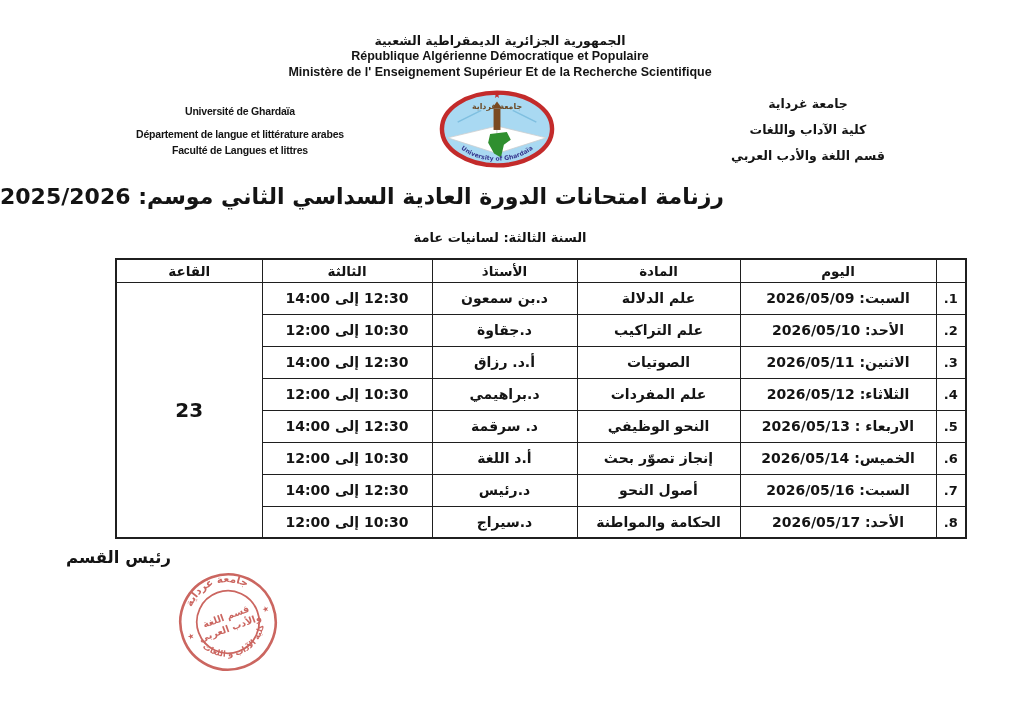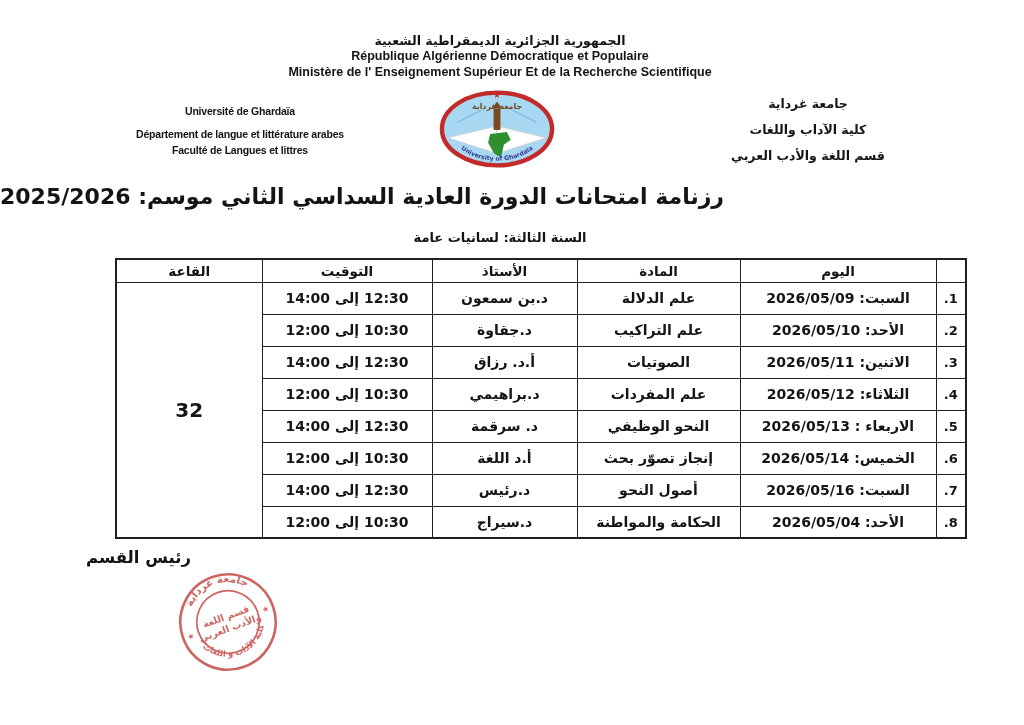--- a/index.html
+++ b/index.html
@@ -41,21 +41,21 @@
   .doc-table th,.doc-table td{
     border:1.5px solid #1f1f1f;text-align:center;vertical-align:middle;
     font-weight:bold;padding:0;overflow:hidden;margin-left:48px;
   }
   .doc-table thead tr{height:23px;}
   .doc-table thead th{font-size:13.5px;}
   .doc-table tbody tr{height:32px;font-size:14px;}
   .td-room{font-size:20px;}
   .td-num{font-size:13px;}
   
-  .signature{display:inline-block;margin:9px 0 0 86px;font-size:16.5px;direction:rtl;}
+  .signature{display:inline-block;margin:9px 0 0 66px;font-size:16.5px;direction:rtl;}
   .stamp{
     position:absolute;left:176px;top:570px;width:104px;height:104px;
     transform:rotate(-20deg);opacity:0.82;
   }
 </style>
 </head>
 <body>
 
 <div class="page">
 
@@ -113,32 +113,32 @@
       <col style="width:145px">
         <col style="width:170px">
         <col style="width:146px">
     </colgroup>
     <thead>
       <tr>
         <th class="td-num"></th>
         <th>اليوم</th>
         <th>المادة</th>
         <th>الأستاذ</th>
-        <th>التوقيت</th>
+        <th>الثالثة</th>
         <th>القاعة</th>
       </tr>
     </thead>
     <tbody>
         <tr>
           <td class="td-num">1.</td>
           <td class="td-day">السبت: 2026/05/09</td>
           <td class="td-subject">علم الدلالة</td>
           <td class="td-prof">د.بن سمعون</td>
           <td class="td-time">12:30 إلى 14:00</td>
-          <td class="td-room" rowspan="8">32</td>
+          <td class="td-room" rowspan="8">23</td>
         </tr>
         <tr>
           <td class="td-num">2.</td>
           <td class="td-day">الأحد: 2026/05/10</td>
           <td class="td-subject">علم التراكيب</td>
           <td class="td-prof">د.جقاوة</td>
           <td class="td-time">10:30 إلى 12:00</td>
         </tr>
         <tr>
           <td class="td-num">3.</td>
@@ -170,21 +170,21 @@
         </tr>
         <tr>
           <td class="td-num">7.</td>
           <td class="td-day">السبت: 2026/05/16</td>
           <td class="td-subject">أصول النحو</td>
           <td class="td-prof">د.رئيس</td>
           <td class="td-time">12:30 إلى 14:00</td>
         </tr>
         <tr>
           <td class="td-num">8.</td>
-          <td class="td-day">الأحد: 2026/05/04</td>
+          <td class="td-day">الأحد: 2026/05/17</td>
           <td class="td-subject">الحكامة والمواطنة</td>
           <td class="td-prof">د.سيراج</td>
           <td class="td-time">10:30 إلى 12:00</td>
         </tr>
       </tbody>
   </table>
 
   
   <div class="signature">رئيس القسم</div>
 

